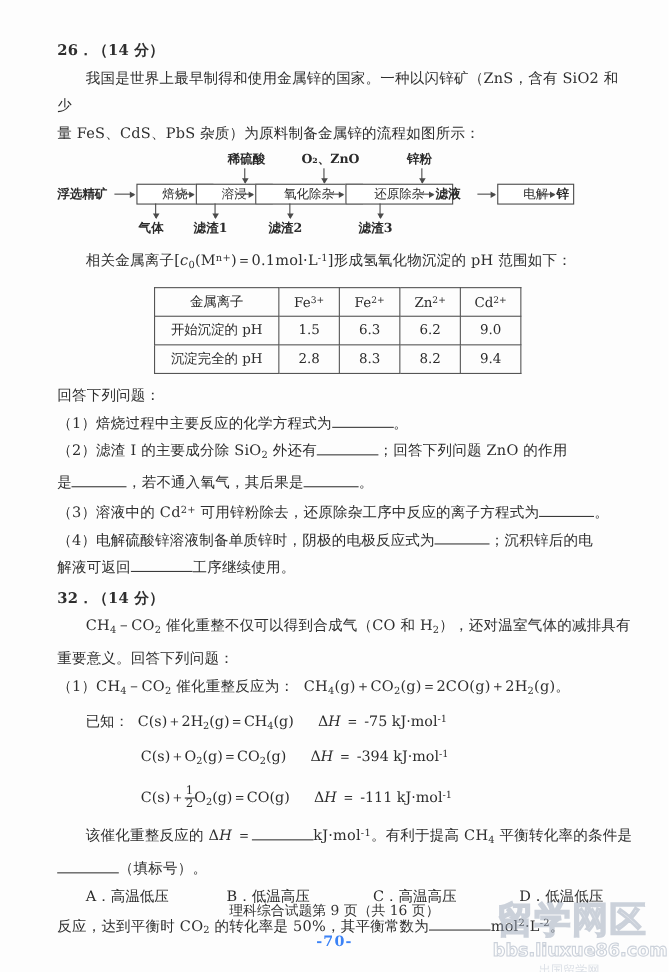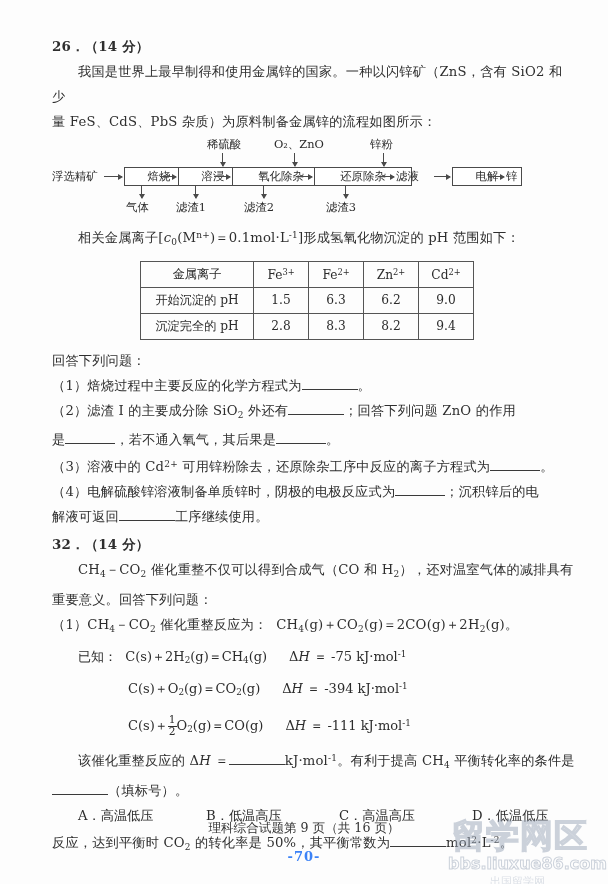--- a/index.html
+++ b/index.html
@@ -80,20 +80,21 @@
     text-align: center;
     white-space: nowrap;
     top: 30px;
   }
   .ftext {
     position: absolute;
     font-size: 11.4px;
     line-height: 14px;
     white-space: nowrap;
     text-align: right;
+    font-weight: bold;
   }
   .ftop { top: 0px; }
   .fbot { top: 63px; }
   .fmid { top: 32px; }
   .harrow {
     position: absolute;
     height: 1px;
     background: #4a4a4a;
     top: 39px;
   }

